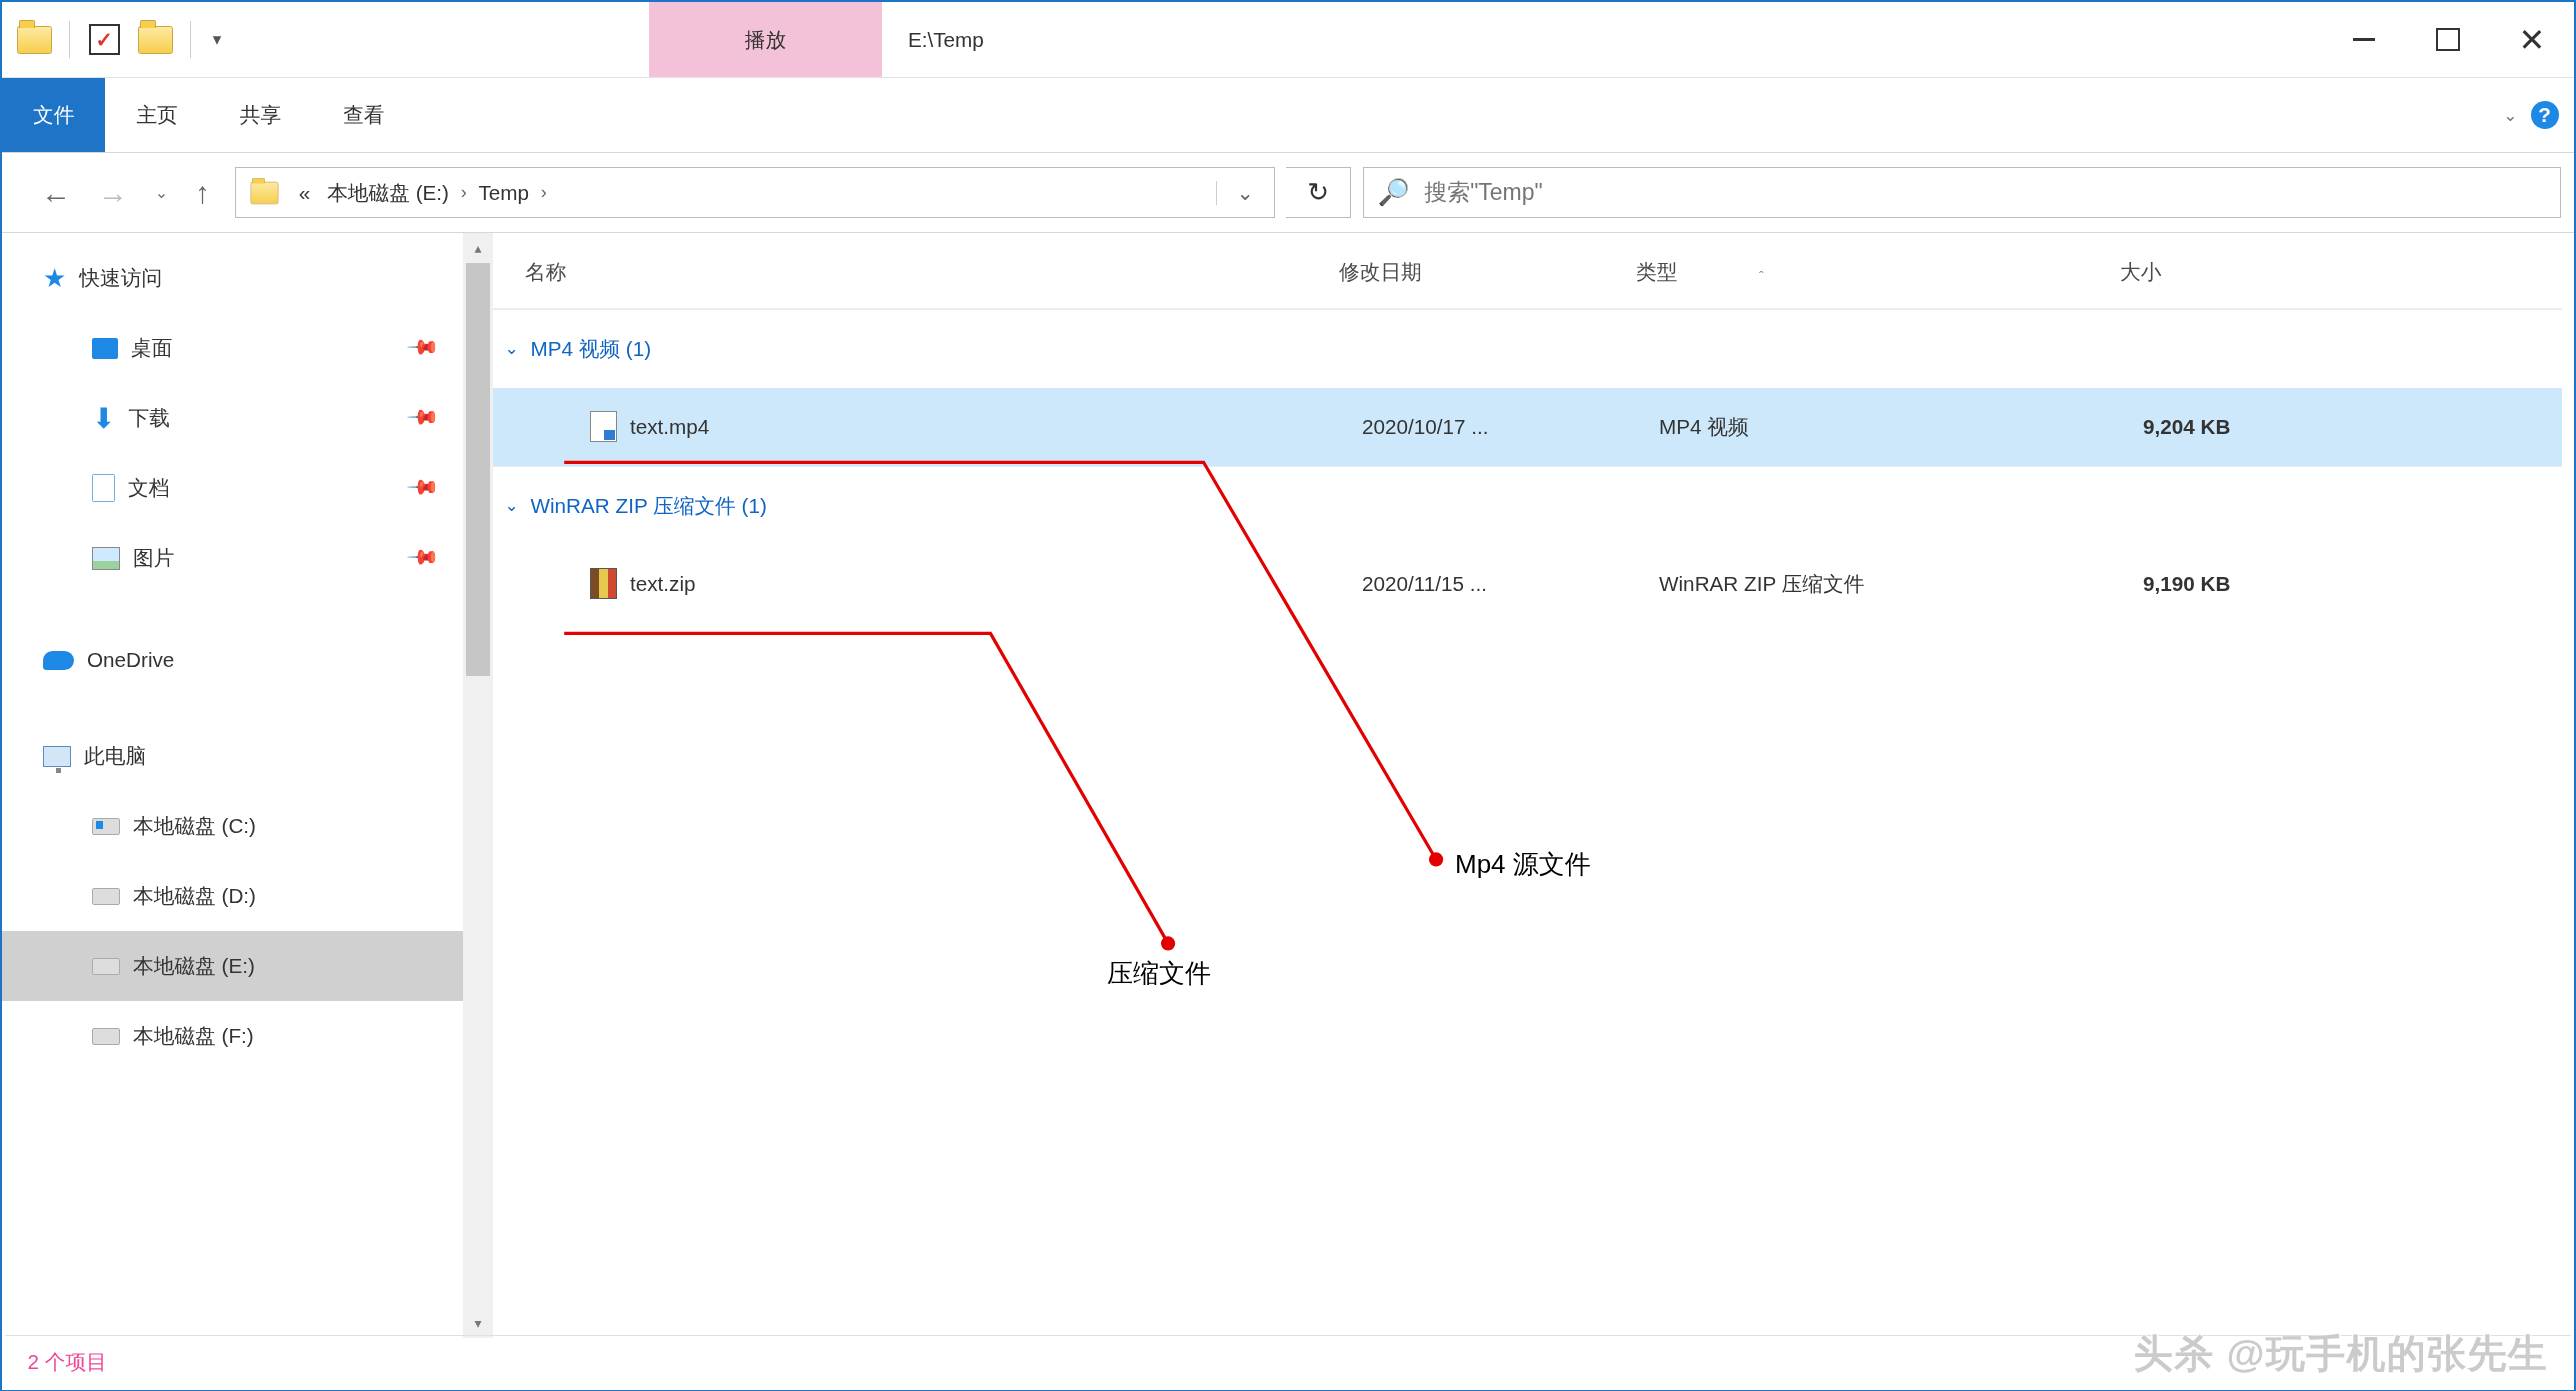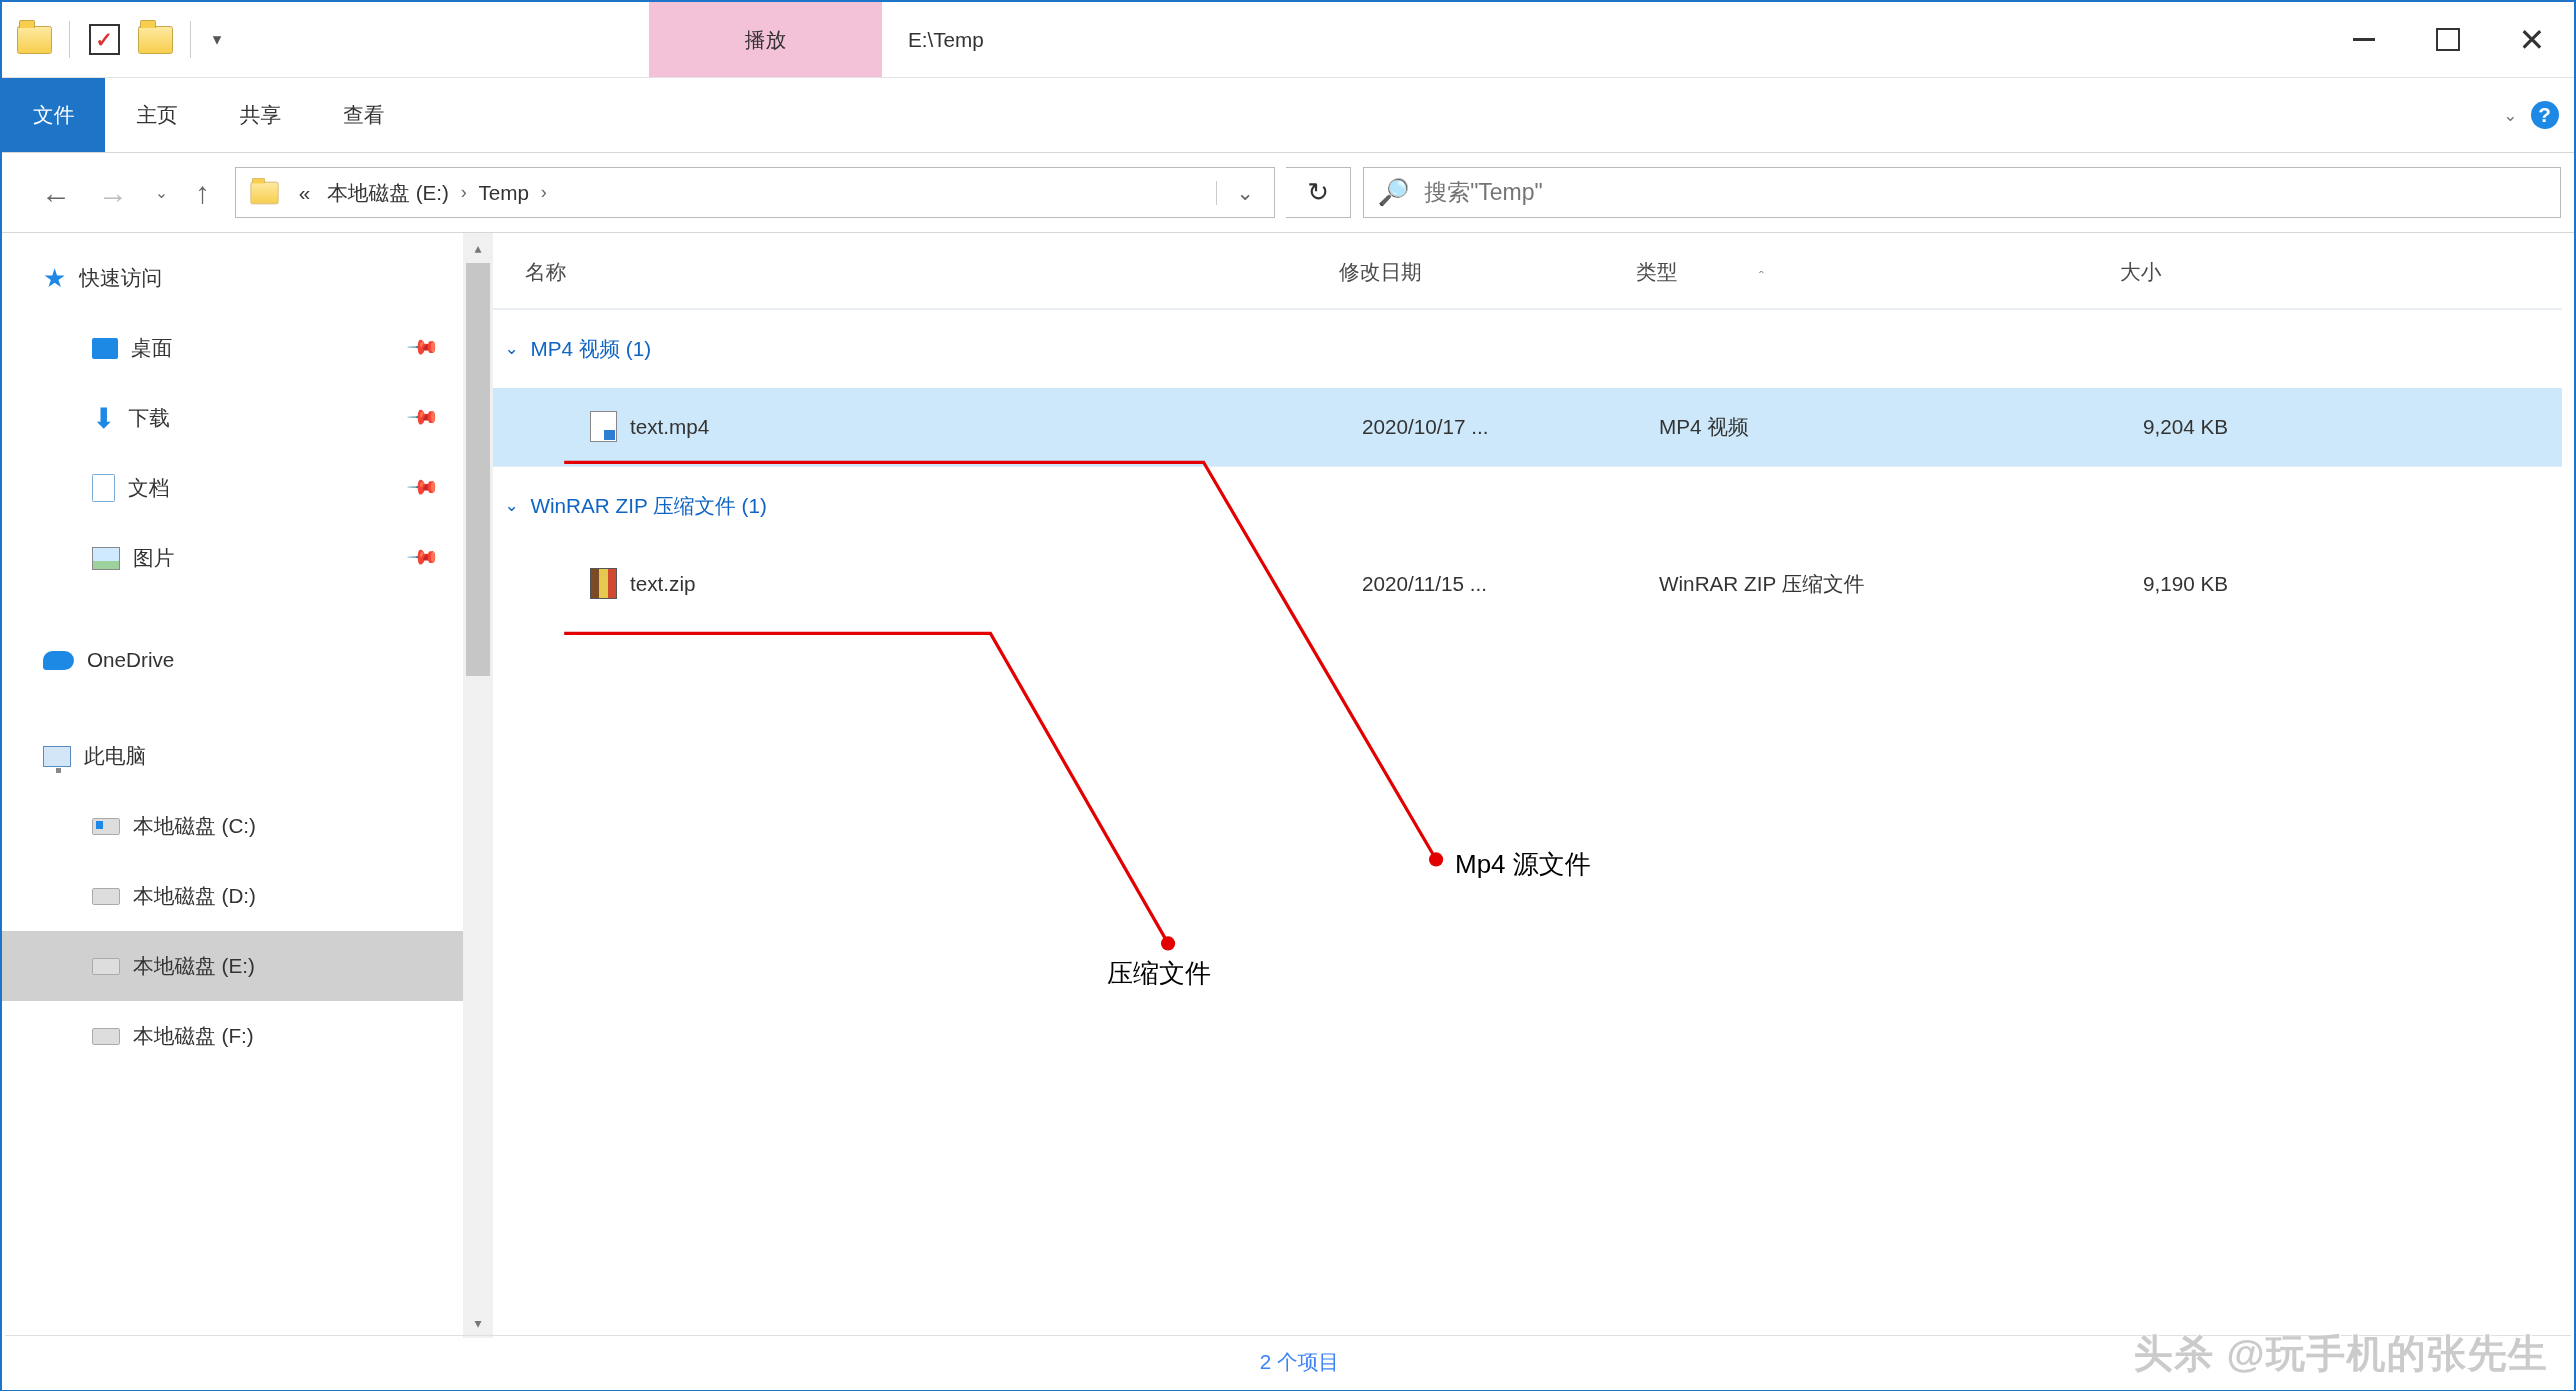--- a/index.html
+++ b/index.html
@@ -115,32 +115,32 @@
 .col-size{ width:233px;}
 
 .group-header{ height:78px; display:flex; align-items:center; gap:11.6px; color:#0F64C4; padding-left:11.6px;}
 .group-chev{ font-size:17px;}
 .group-zone{ border-top:1.3px solid #E4EEF8; border-bottom:1.3px solid #E4EEF8;}
 .file-row{ height:78px; display:flex; align-items:center;padding-left:36px; }
 .file-row.selected{ background:#CDE8FA;}
 .cell-name{ width:833px; padding-left:61px; display:flex; align-items:center; gap:13px;}
 .cell-date{ width:297px;}
 .cell-type{ width:484px;}
-.cell-size{ width:233px;}
+.cell-size{ width:233px;font-weight:bold;}
 .fico-mp4{ width:27px; height:31px; background:#fff; border:1.3px solid #888; position:relative;}
 .fico-mp4::after{content:""; position:absolute; right:1.3px; bottom:1.3px; width:10.3px; height:10.3px; background:#2d7dd2;}
 .fico-zip{ width:27px; height:31px; background:linear-gradient(90deg,#7b4b25 33%, #e7c84f 33% 66%, #d04a2f 66%); border:0.6px solid #555;}
 
 
 .annot{ position:absolute; pointer-events:none;}
 .annot svg{ position:absolute; left:0; top:0;}
 .annot-label{ position:absolute; color:#000; font-size:26px;}
 
 
-.statusbar{ position:absolute; left:2.6px; right:2.6px; bottom:2.6px; height:52px; border-top:1.3px solid #E0E0E0; display:flex; align-items:center; padding-left:23px; color:#3b82f6;justify-content:center;}
+.statusbar{ position:absolute; left:2.6px; right:2.6px; bottom:2.6px; height:52px; border-top:1.3px solid #E0E0E0; display:flex; align-items:center; padding-left:23px; color:#ec4899;}
 
 
 .watermark{ position:absolute; right:26px; bottom:9px; font-size:39px; color:rgba(200,200,200,0.95); font-weight:700; letter-spacing:1.3px; text-shadow: -1.3px 0 #fff, 1.3px 0 #fff;}
 </style>
 </head>
 <body>
 
 <div class="titlebar">
   <div class="qat">
     <div class="qat-icon">

